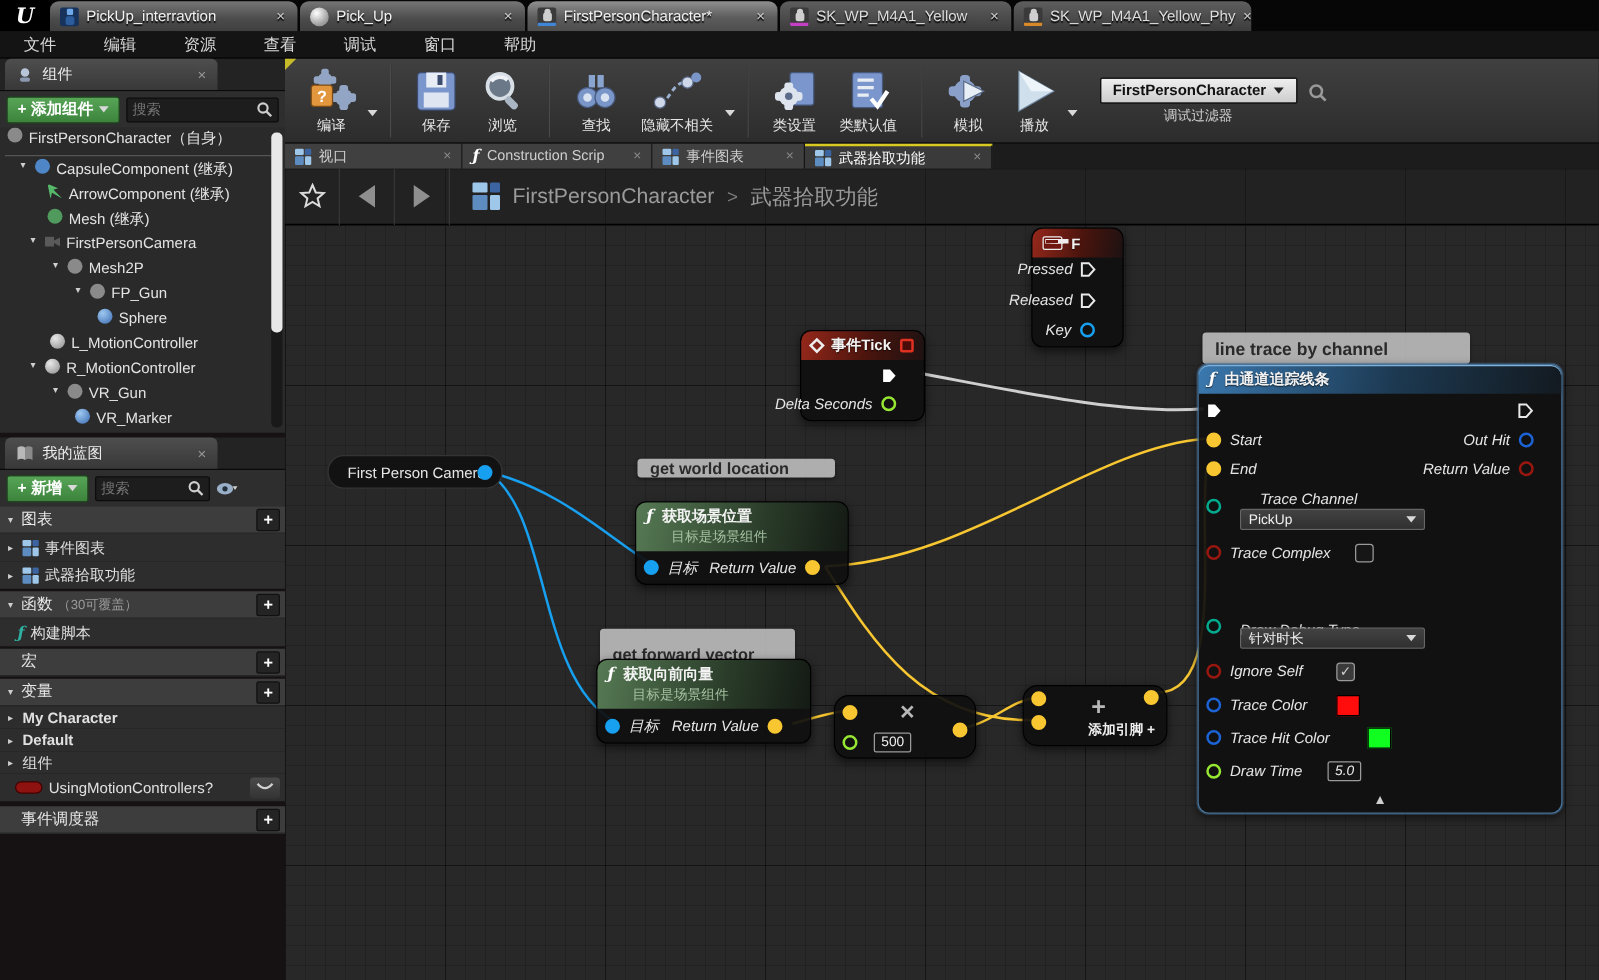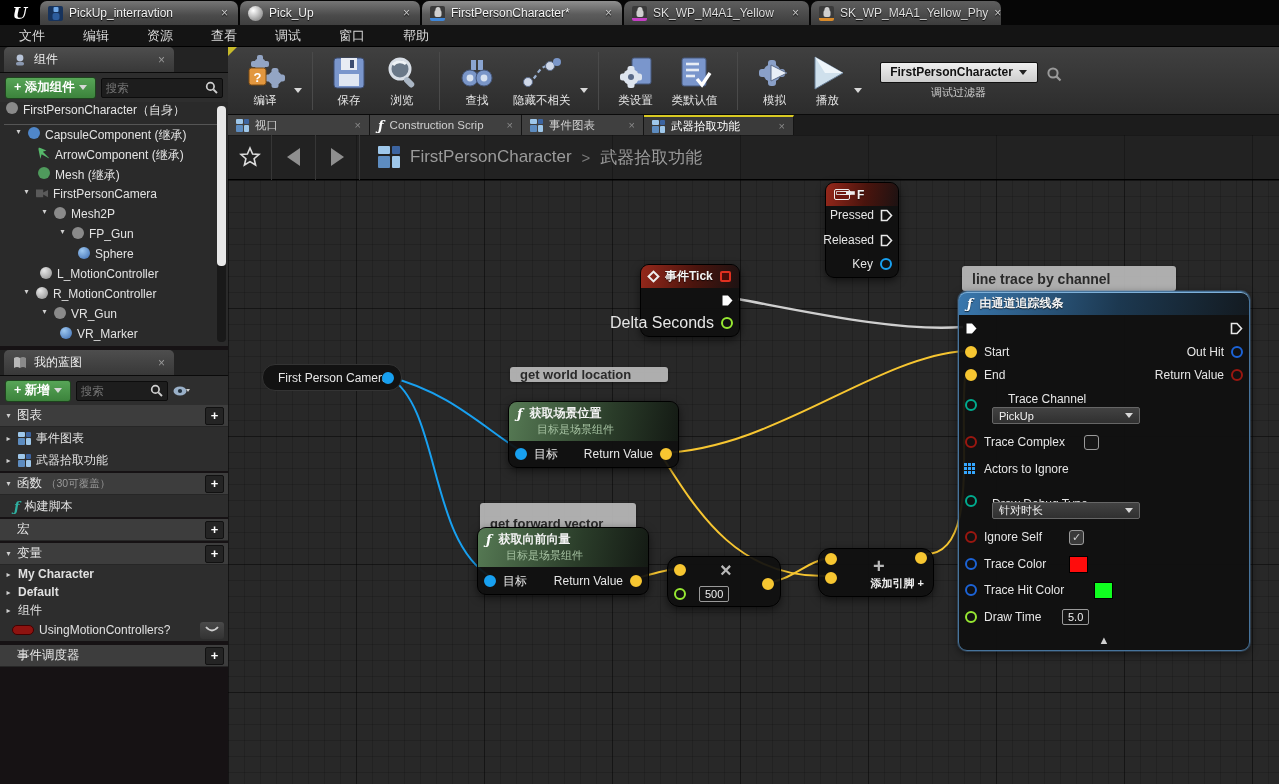--- a/index.html
+++ b/index.html
@@ -110,21 +110,21 @@
   .node { position:absolute; background:rgba(16,16,16,.93); border:1px solid #000; border-radius:9px;
     box-shadow:0 3px 8px rgba(0,0,0,.55); }
   .nhead { height:23px; border-radius:8px 8px 0 0; display:flex; align-items:center; gap:7px; padding:0 8px;
     font-size:12px; font-weight:bold; color:#f3f3f3; text-shadow:0 1px 1px rgba(0,0,0,.7); }
   .hred   { background:linear-gradient(100deg,#96281b,#4a140d 55%,#1d1212); }
   .hblue  { background:linear-gradient(100deg,#3a78ae,#1c3850 55%,#131a20); box-shadow:inset 0 1px 0 #7fb0d8; }
   .ghead { border-radius:8px 8px 0 0; background:linear-gradient(100deg,#567a54,#2a3c29 60%,#141a14); padding:3px 8px 4px; }
   .ghead .t1 { display:flex; gap:7px; align-items:center; font-size:12px; font-weight:bold; color:#f3f3f3; }
   .ghead .t2 { font-size:11px; color:#a4c0a0; padding-left:20px; }
 
-  .nrow { position:absolute; left:0; right:0; height:20px; display:flex; align-items:center; font-size:12px; color:#e6e6e6; }
+  .nrow { position:absolute; left:0; right:16px; height:20px; display:flex; align-items:center; font-size:12px; color:#e6e6e6;font-style:italic; }
   .pin { width:12px; height:12px; border-radius:50%; border:2.5px solid var(--c); flex:none; }
   .pin.fill { background:var(--c); }
   .pin-l { position:absolute; left:6px; }
   .pin-r { position:absolute; right:6px; }
   .lab-l { position:absolute; left:25px; white-space:nowrap; }
   .lab-r { position:absolute; right:25px; white-space:nowrap; }
   .exec { position:absolute; width:13px; height:13px; }
   .diamond { width:9px; height:9px; border:2px solid #eee; transform:rotate(45deg); background:transparent; flex:none; }
   .stopbox { margin-left:auto; width:11px; height:11px; border:2px solid #e03020; background:#4a0c08; border-radius:2px; }
   .bubble { position:absolute; background:rgba(186,186,186,.92); color:#2a2a2a; font-weight:bold; font-size:13px;
@@ -652,21 +652,21 @@
     <div class="nhead hred">
         <span class="diamond"></span>
         <span>事件Tick</span>
         <span class="stopbox"></span>
       </div>
     <div class="nrow" style="top:25px;">
       <svg class="exec pin-r" viewBox="0 0 13 13" style="right:5px;">
           <path d="M1.5,1.5 L7,1.5 L11.5,6.5 L7,11.5 L1.5,11.5 Z" fill="#fff"></path>
         </svg>
       </div>
-    <div class="nrow" style="top:48px;font-size:16px;">
+    <div class="nrow" style="top:48px;font-size:12px;">
         <span class="lab-r">Delta Seconds</span>
       <span class="pin pin-r" style="--c:#97e832;"></span>
       </div>
   </div>
 
   <div class="campill" style="left:34px;top:184px;width:140px;height:27px;">
     <span>First Person Camera</span>
     <span class="pin fill" style="--c:#18a0f0;position:absolute;right:7px;"></span>
   </div>
 
@@ -764,34 +764,20 @@
       <span>PickUp</span>
         <span class="caret"></span>
     </div>
 
     <div class="nrow" style="top:140px;">
       <span class="pin pin-l" style="--c:#9a1710;"></span>
       <span class="lab-l">Trace Complex</span>
       <span class="checkbox" style="position:absolute;left:118px;"></span>
     </div>
 
-    <div class="nrow" style="top:167px;">
-      <span class="arraypin">
-          <i></i>
-          <i></i>
-          <i></i>
-          <i></i>
-          <i></i>
-          <i></i>
-          <i></i>
-          <i></i>
-          <i></i>
-        </span>
-      <span class="lab-l">Actors to Ignore</span>
-    </div>
 
     <div class="nrow" style="top:192px;">
         <span class="lab-l" style="left:33px;margin-top:20px;">Draw Debug Type</span>
       </div>
     <span class="pin" style="--c:#00ab8e;position:absolute;left:6px;top:203px;"></span>
     <div class="dropdown" style="left:33px;top:210px;width:148px;">
       <span>针对时长</span>
         <span class="caret"></span>
     </div>
 

